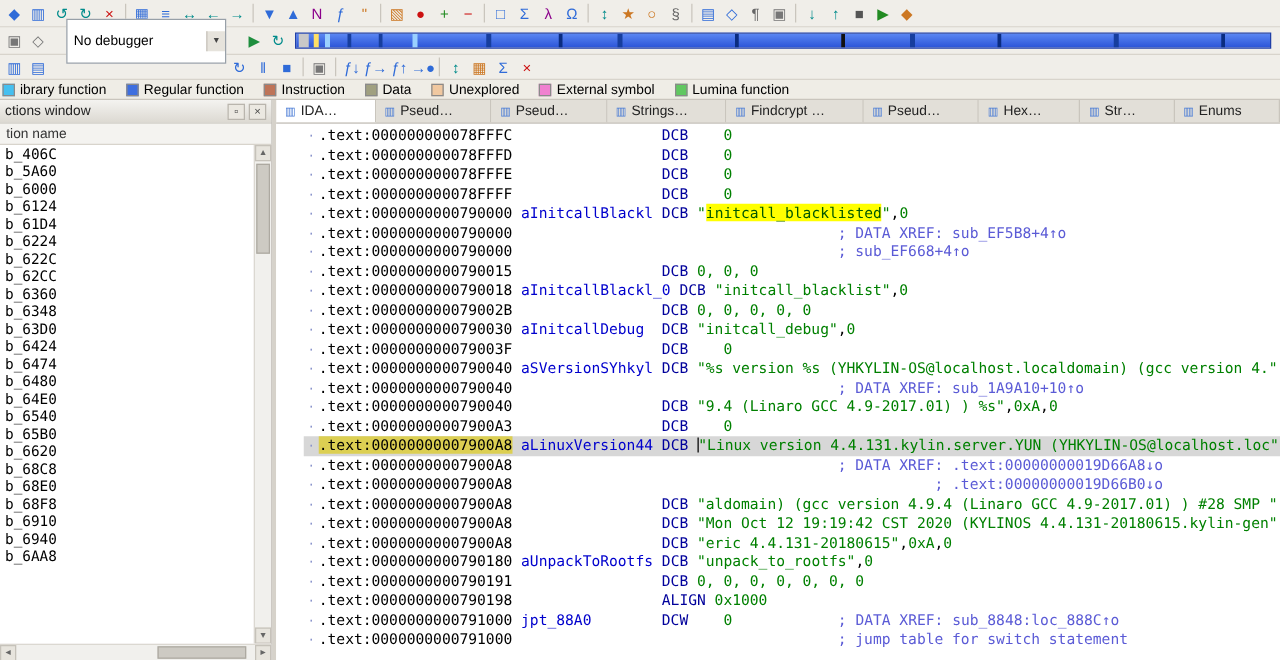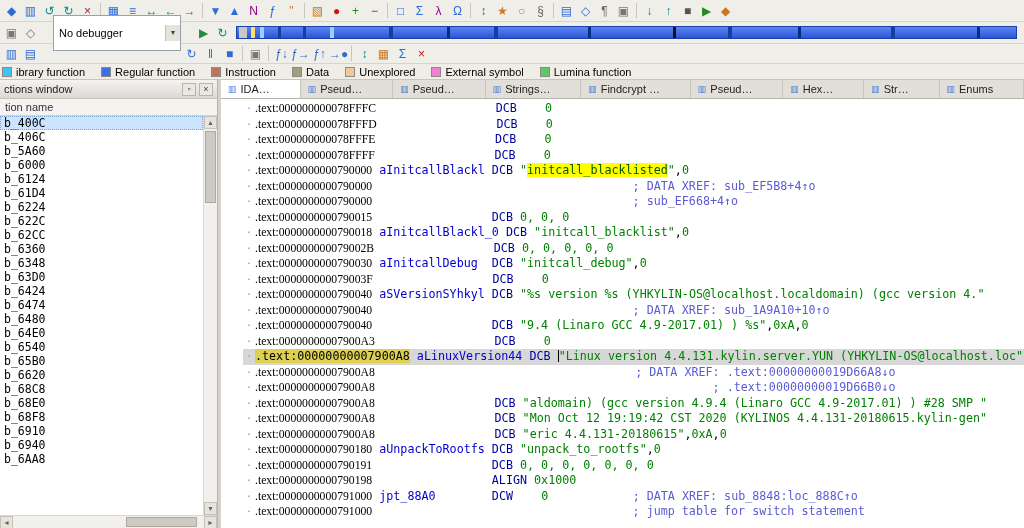--- a/index.html
+++ b/index.html
@@ -64,21 +64,21 @@
          border-right:1px solid #C9C5BD; background:#E2DFD8; white-space:nowrap; overflow:hidden; color:#222; }
   .tab.active { background:#FFFFFF; }
   .tabicon { color:#4A7CD6; font-size:9px; flex:0 0 auto; }
 
   
   .listing { flex:1; min-height:0; background:#FFFFFF; font-family:"DejaVu Sans Mono", monospace;
              font-size:11.7px; line-height:15.5px; white-space:pre; overflow:hidden; padding:2px 0 0 22px; }
   .dline { height:15.5px; }
   .dline.sel { background:#D7D7D7; }
   .dot { display:inline-block; width:12px; text-align:center; color:#8A94CC; font-size:10px; }
-  .tk-a  { color:#000000;font-family:Liberation Serif, serif; }
+  .tk-a  { color:#000000; }
   .tk-ah { color:#000000; background:#DCCF52; }
   .tk-n  { color:#0000CD; }
   .tk-k  { color:#00009B; }
   .tk-o  { color:#008000; }
   .tk-s  { color:#008000; }
   .tk-shl{ color:#005800; background:#FFFF00; }
   .tk-c  { color:#5B5BD6; }
   .tk-p  { color:#000000; }
   .tk-w  { color:#000000; }
   .tk-cr { display:inline-block; width:0; border-left:1px solid #000; height:12px; vertical-align:-2px; }
@@ -226,21 +226,20 @@
         <span class="fpanel-btns">
           <span class="pbtn">▫</span>
           <span class="pbtn">×</span>
         </span>
       </div>
       <div class="fheader">
         <span>tion name</span>
       </div>
       <div class="flist-wrap">
         <div class="flist" id="flist">
-            <div class="frow sel">b_400C</div>
             <div class="frow">b_406C</div>
             <div class="frow">b_5A60</div>
             <div class="frow">b_6000</div>
             <div class="frow">b_6124</div>
             <div class="frow">b_61D4</div>
             <div class="frow">b_6224</div>
             <div class="frow">b_622C</div>
             <div class="frow">b_62CC</div>
             <div class="frow">b_6360</div>
             <div class="frow">b_6348</div>

